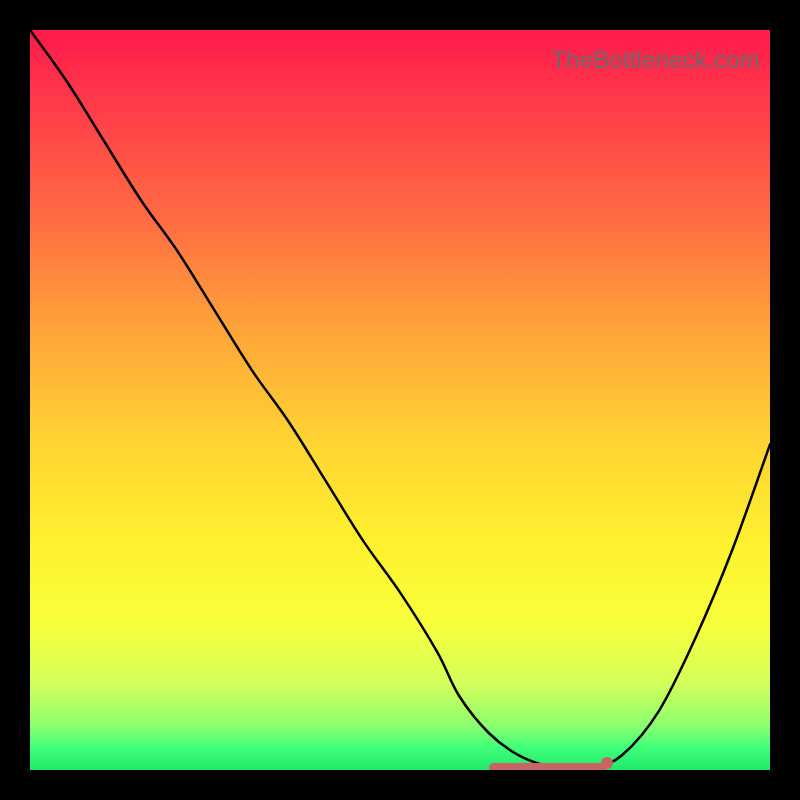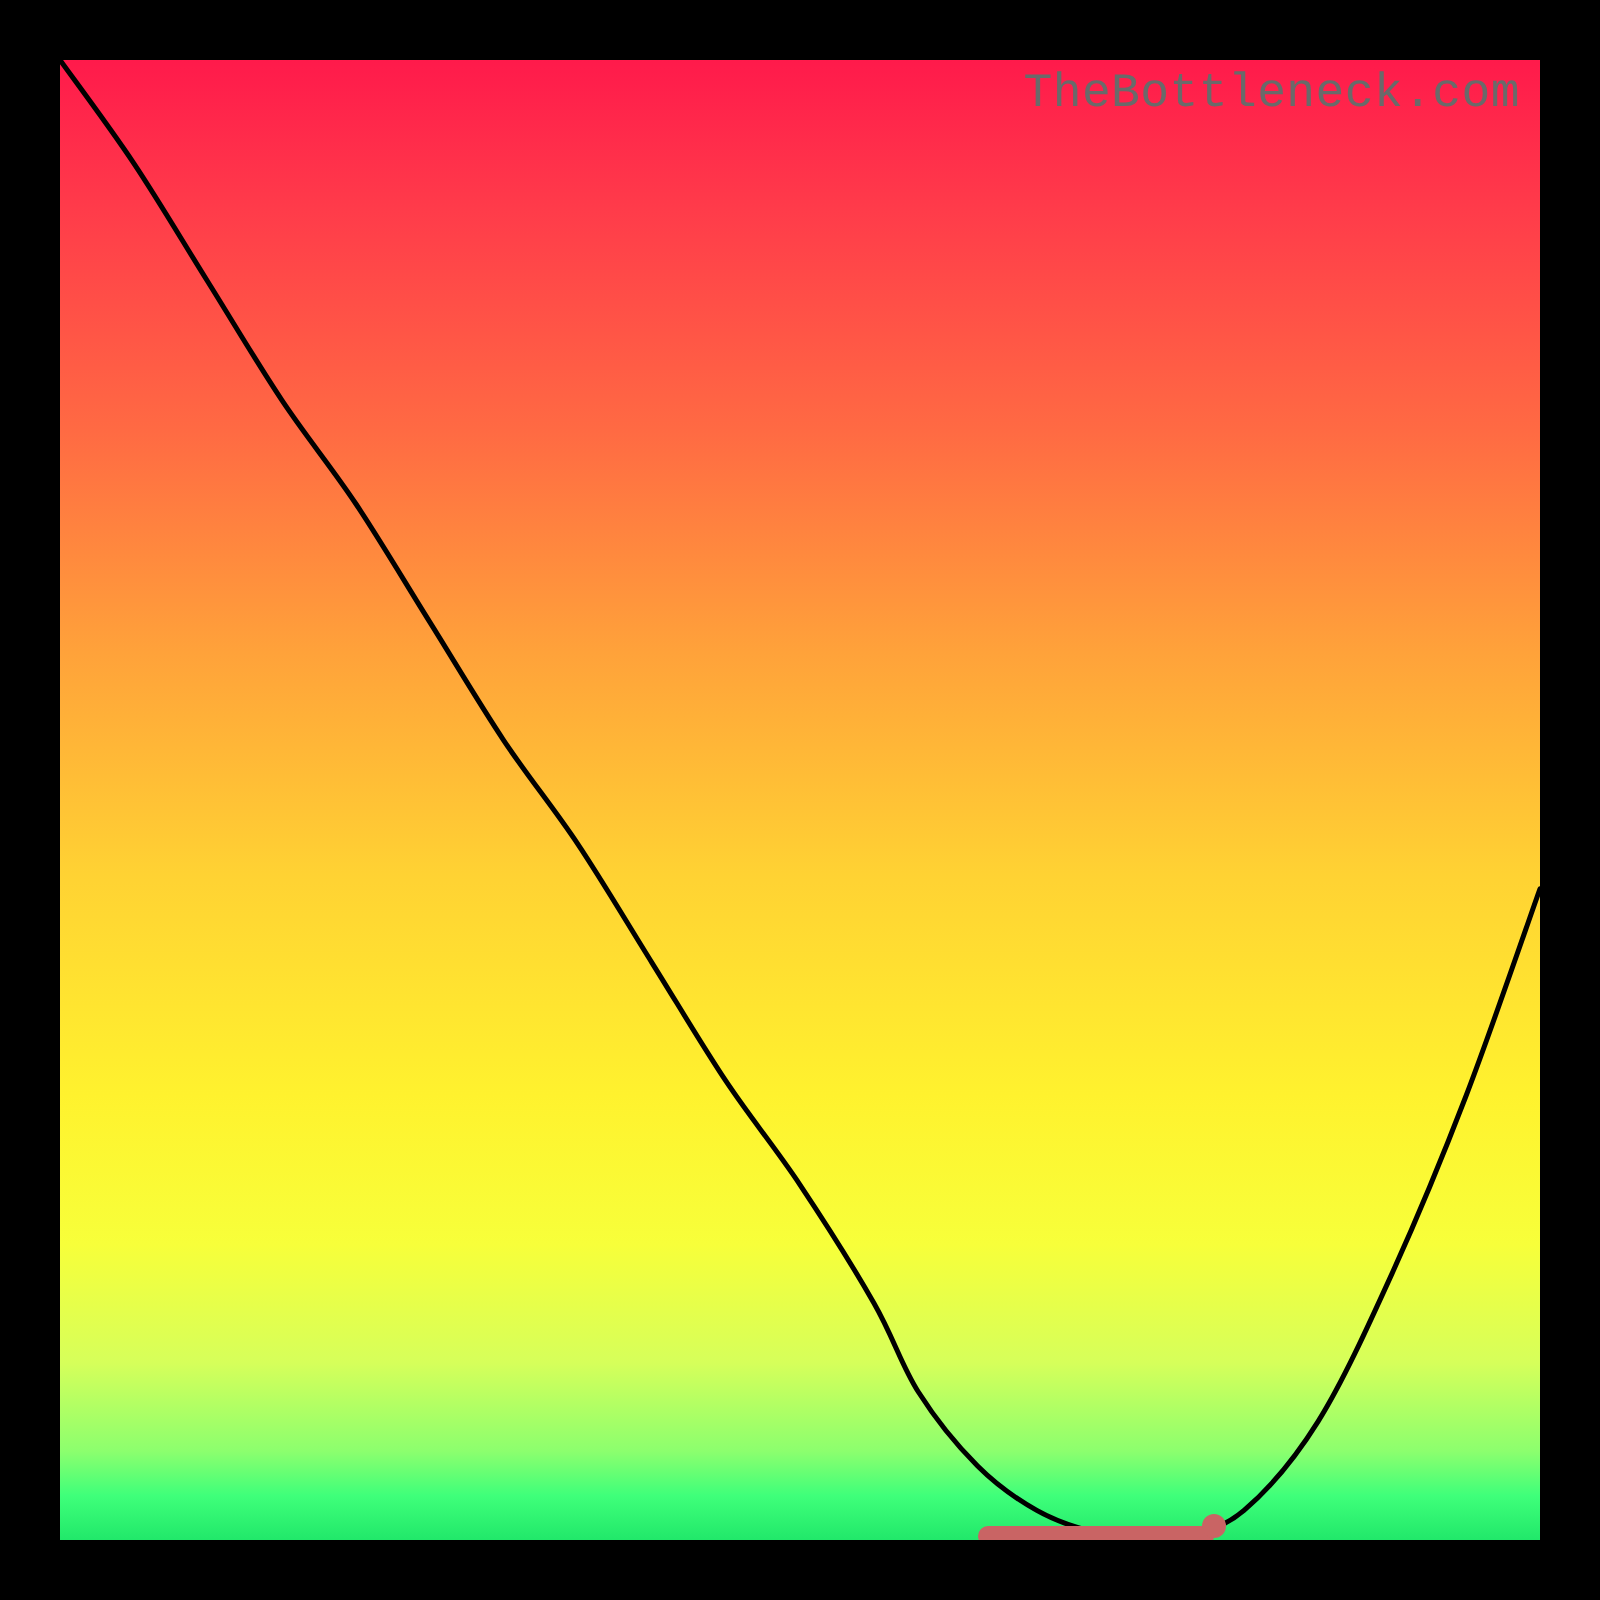--- a/index.html
+++ b/index.html
@@ -29,23 +29,23 @@
       #ffd233 55%,
       #fff22e 70%,
       #f7ff3a 80%,
       #d6ff5a 88%,
       #8cff6e 94%,
       #3fff7a 97%,
       #21e86a 100%);
   }
   .watermark {
     position: absolute;
-    top: 4px;
+    top: 16px;
     right: 10px;
-    font-family: Liberation Mono, monospace;
+    font-family: Liberation Sans, sans-serif;
     font-size: 24px;
     font-weight: 500;
     color: #6a6a6a;
     letter-spacing: 0.2px;
   }
   svg.curve {
     position: absolute;
     inset: 0;
   }
   .optimal-band {

